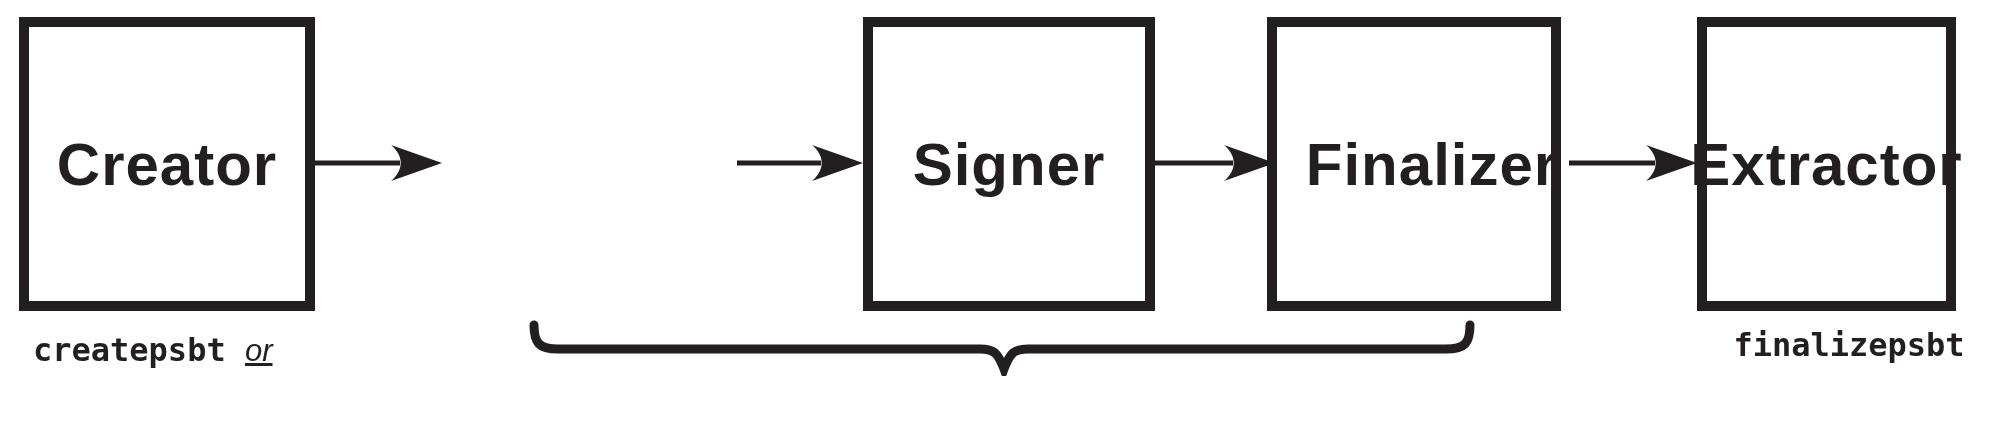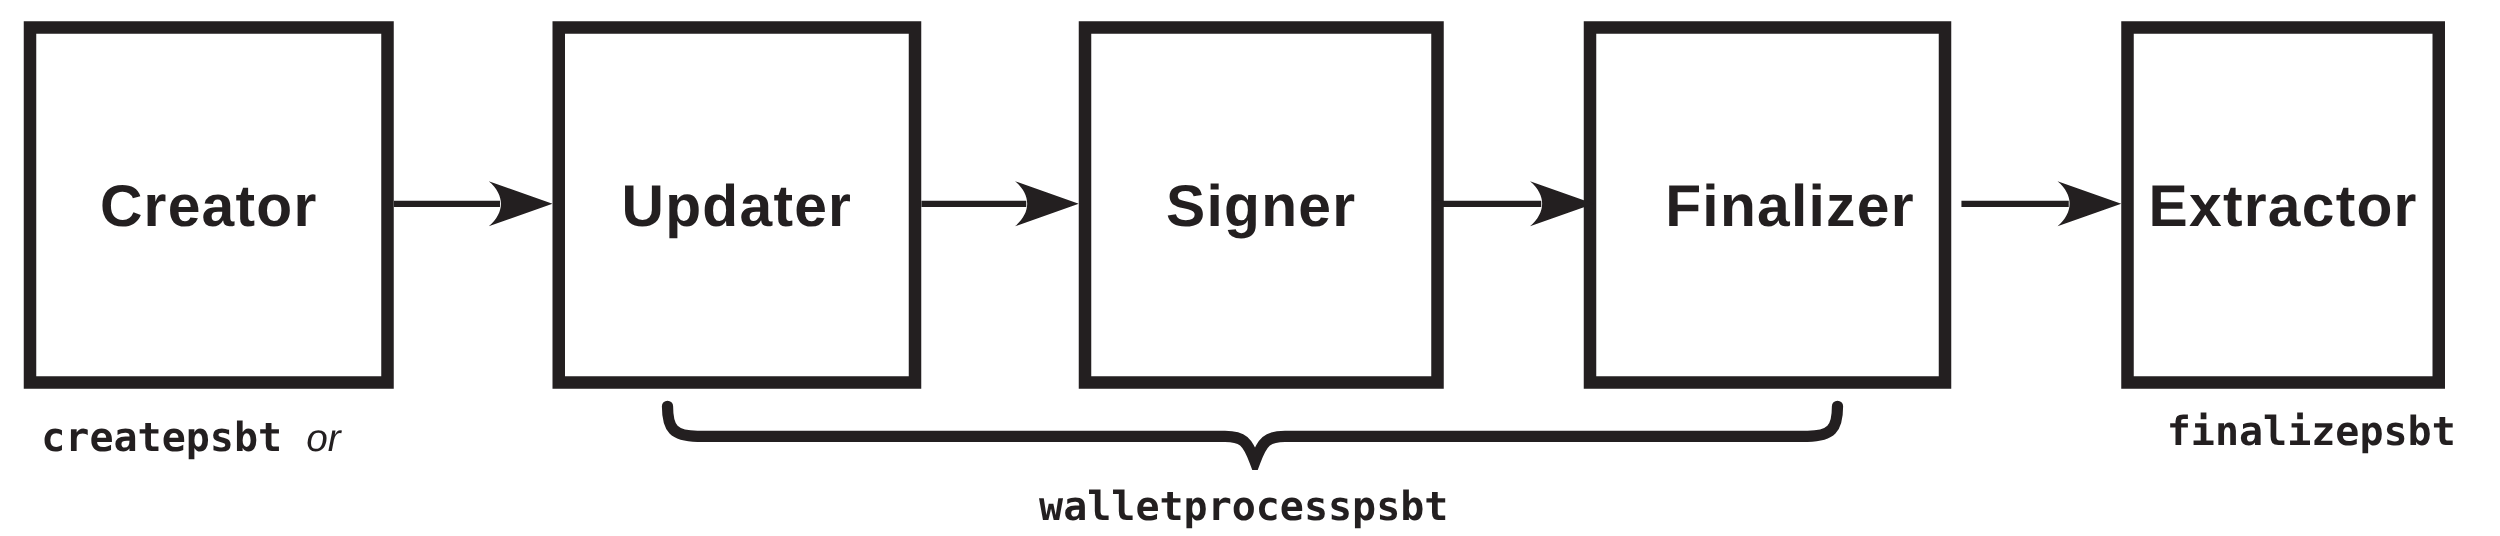--- a/index.html
+++ b/index.html
@@ -21,21 +21,21 @@
     height: 294px;
     border: 10px solid var(--ink);
     background: var(--bg);
     display: flex;
     align-items: center;
     justify-content: center;
   }
   .role-label {
     font-family: "Liberation Sans", sans-serif;
     font-weight: bold;
-    font-size: 47px;
+    font-size: 60px;
     letter-spacing: 1px;
     color: var(--ink);
     white-space: nowrap;
   }
   .box-creator   { left: 19px;   width: 296px; }
   .box-updater   { left: 442px;  width: 295px; }
   .box-signer    { left: 863px;  width: 292px; }
   .box-finalizer { left: 1267px; width: 294px; padding-left: 36px; }
   .box-extractor { left: 1697px; width: 259px; }
 
@@ -58,20 +58,21 @@
     position: absolute;
     left: 33px;
     top: 328px;
     line-height: 45px;
   }
   .conjunction {
     font-family: "Liberation Sans", sans-serif;
     font-style: italic;
     font-weight: normal;
     font-size: 31px;
+    text-decoration: underline;
   }
   .wallet-caption {
     position: absolute;
     left: 995px;
     top: 386px;
     transform: translateX(-50%);
   }
   .extractor-caption {
     position: absolute;
     left: 1849px;
@@ -81,23 +82,20 @@
   svg .stroke { stroke: var(--ink); fill: none; }
   svg .fill   { fill: var(--ink); stroke: none; }
 </style>
 </head>
 <body>
 
 <div class="stage">
 
   <div class="role-box box-creator">
     <span class="role-label">Creator</span>
-  </div>
-  <div class="role-box box-updater">
-    <span class="role-label">Updater</span>
   </div>
   <div class="role-box box-signer">
     <span class="role-label">Signer</span>
   </div>
   <div class="role-box box-finalizer">
     <span class="role-label">Finalizer</span>
   </div>
   <div class="role-box box-extractor">
     <span class="role-label">Extractor</span>
   </div>
@@ -120,17 +118,16 @@
   </svg>
 
   <svg class="brace-svg" viewBox="0 0 948 56">
     <path class="stroke" stroke-width="9" stroke-linecap="round" d="M 6,5 C 6,23 11,29 30,29 L 452,29 C 466,29 470,33 476,49 C 482,33 486,29 500,29 L 918,29 C 937,29 942,23 942,5"></path>
   </svg>
 
   <div class="code-text creator-caption">
     <div><span>createpsbt</span><span>&nbsp;</span><span class="conjunction">or</span></div>
   </div>
 
-  <div class="code-text wallet-caption">walletprocesspsbt</div>
 
   <div class="code-text extractor-caption">finalizepsbt</div>
 
 </div>
 
 </body></html>

